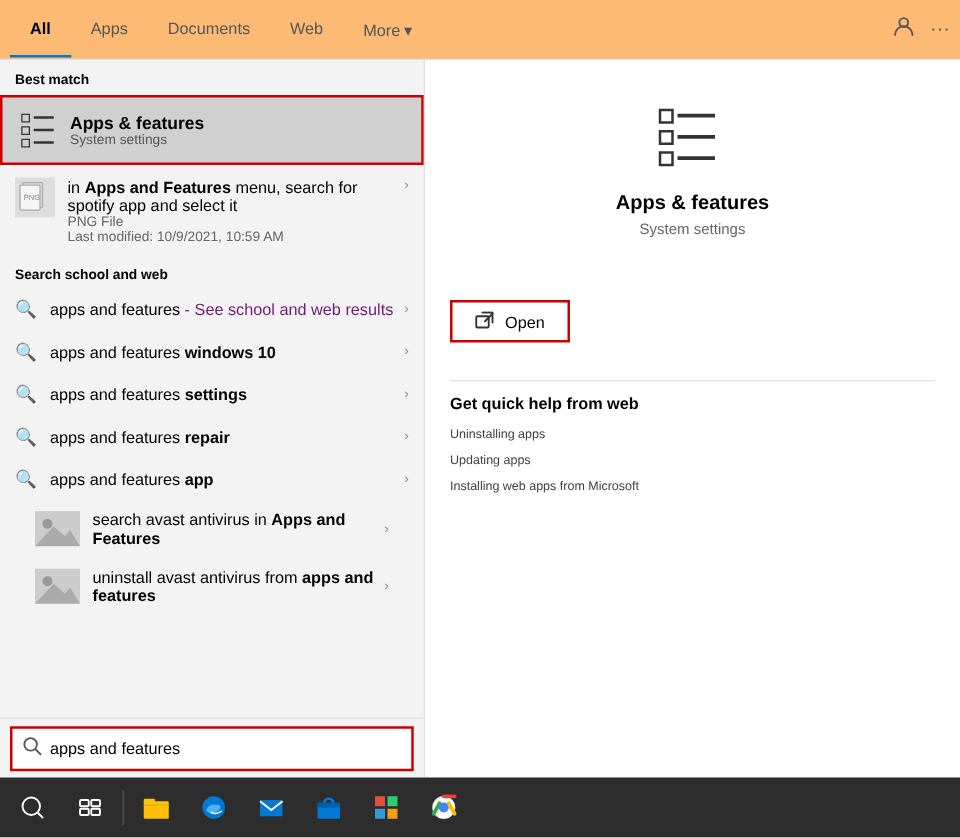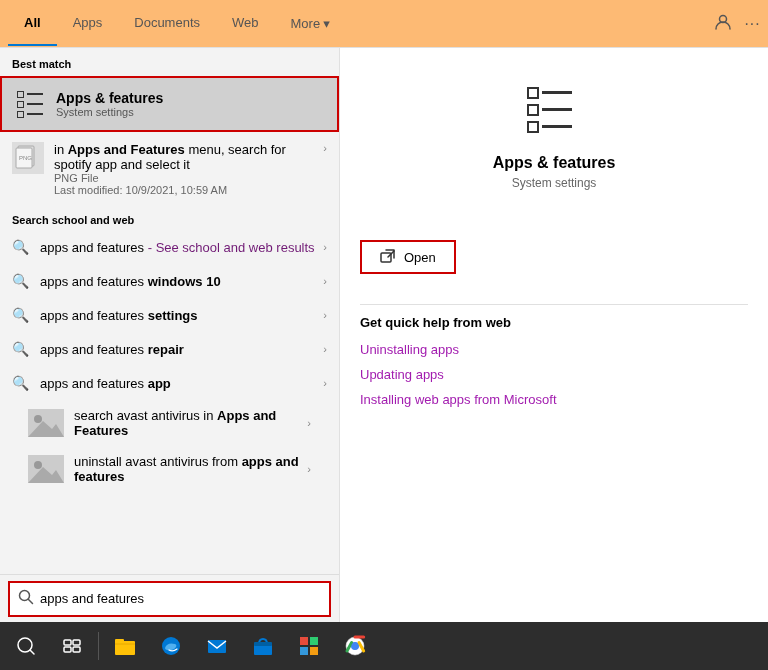--- a/index.html
+++ b/index.html
@@ -36,24 +36,24 @@
       position: relative;
       border-bottom: 2px solid transparent;
     }
     .nav-tab.active {
       color: #000;
       font-weight: 600;
       border-bottom: 2px solid #0078d4;
     }
     .nav-more {
       display: flex;
-      align-items: center;
+      align-items: flex-end;
       gap: 3px;
       cursor: pointer;
-      padding: 2px 16px;
+      padding: 14px 16px;
       color: #555;
       font-size: 13px;
     }
     .nav-icons {
       display: flex;
       gap: 12px;
       align-items: center;
       margin-left: auto;
     }
     .nav-icon-btn {
@@ -286,22 +286,22 @@
     }
 
     .quick-help-title {
       font-size: 13px;
       font-weight: 700;
       color: #000;
       margin-bottom: 12px;
     }
 
     .web-link {
-      font-size: 13px;
-      color: #a21caf;
+      font-size: 10px;
+      color: #404040;
       cursor: pointer;
       margin-bottom: 10px;
       text-decoration: none;
       display: block;
     }
 
     
     .taskbar {
       height: 48px;
       background: #2d2d2d;

